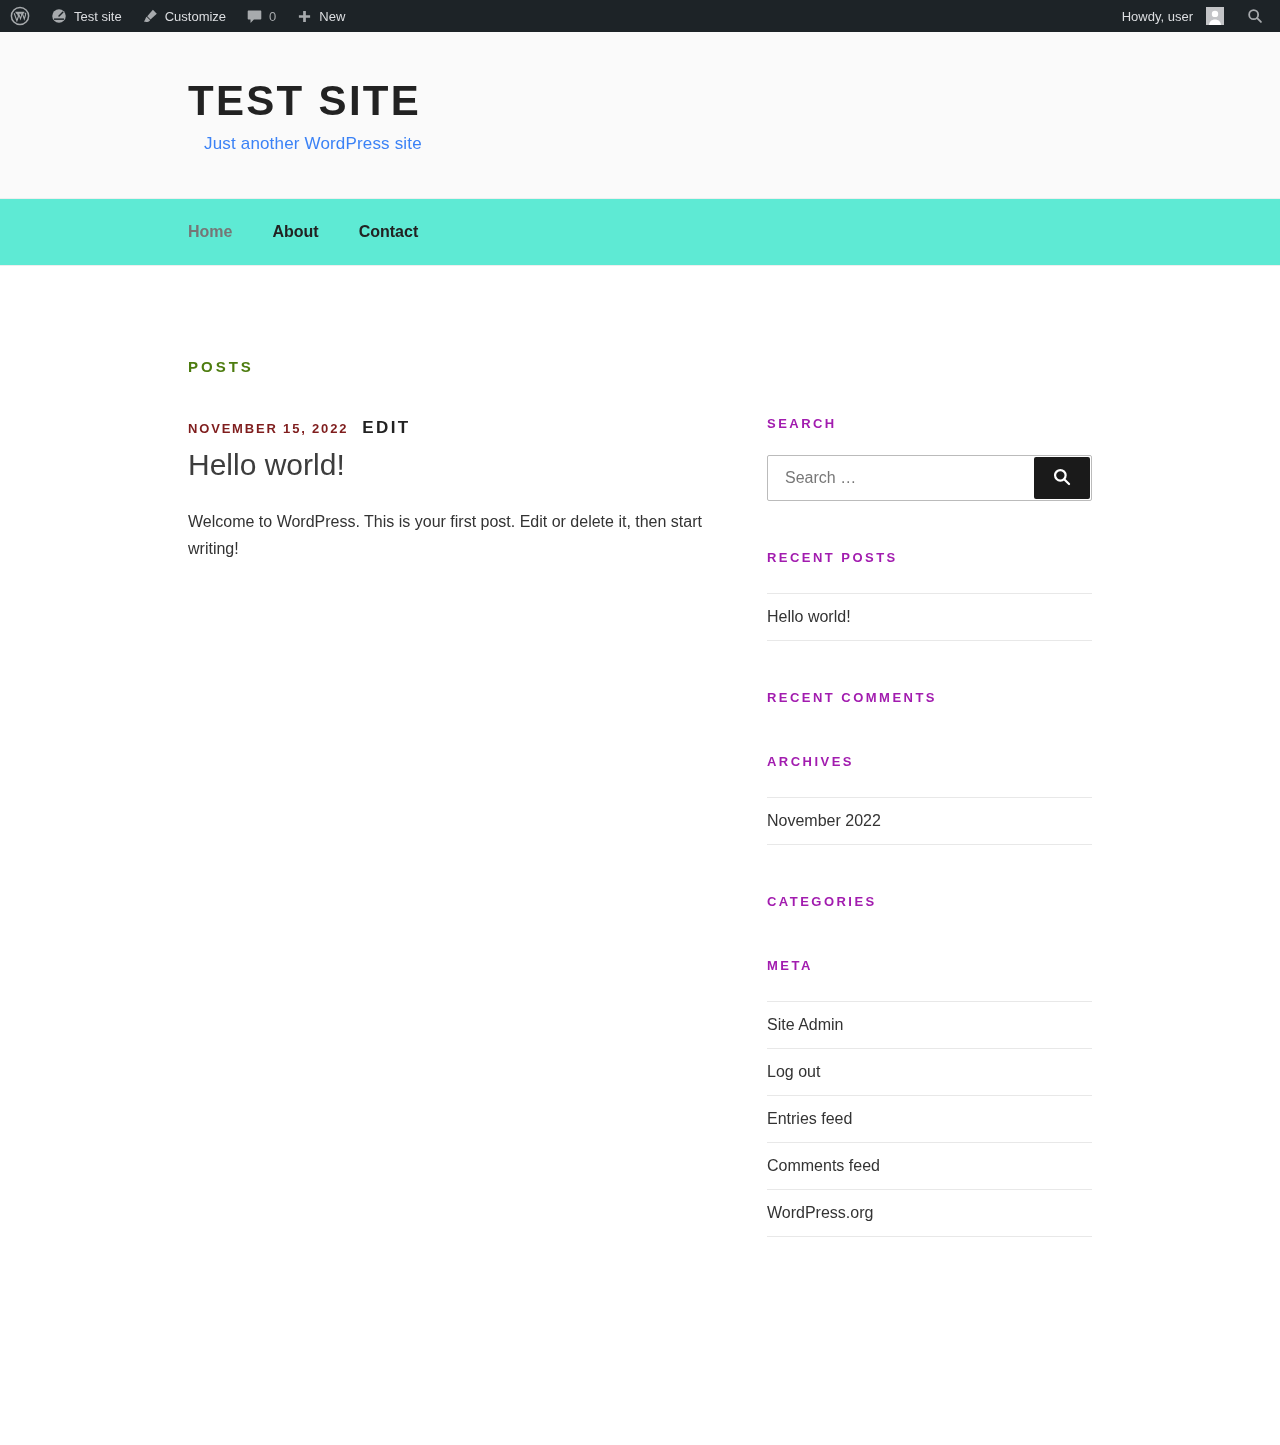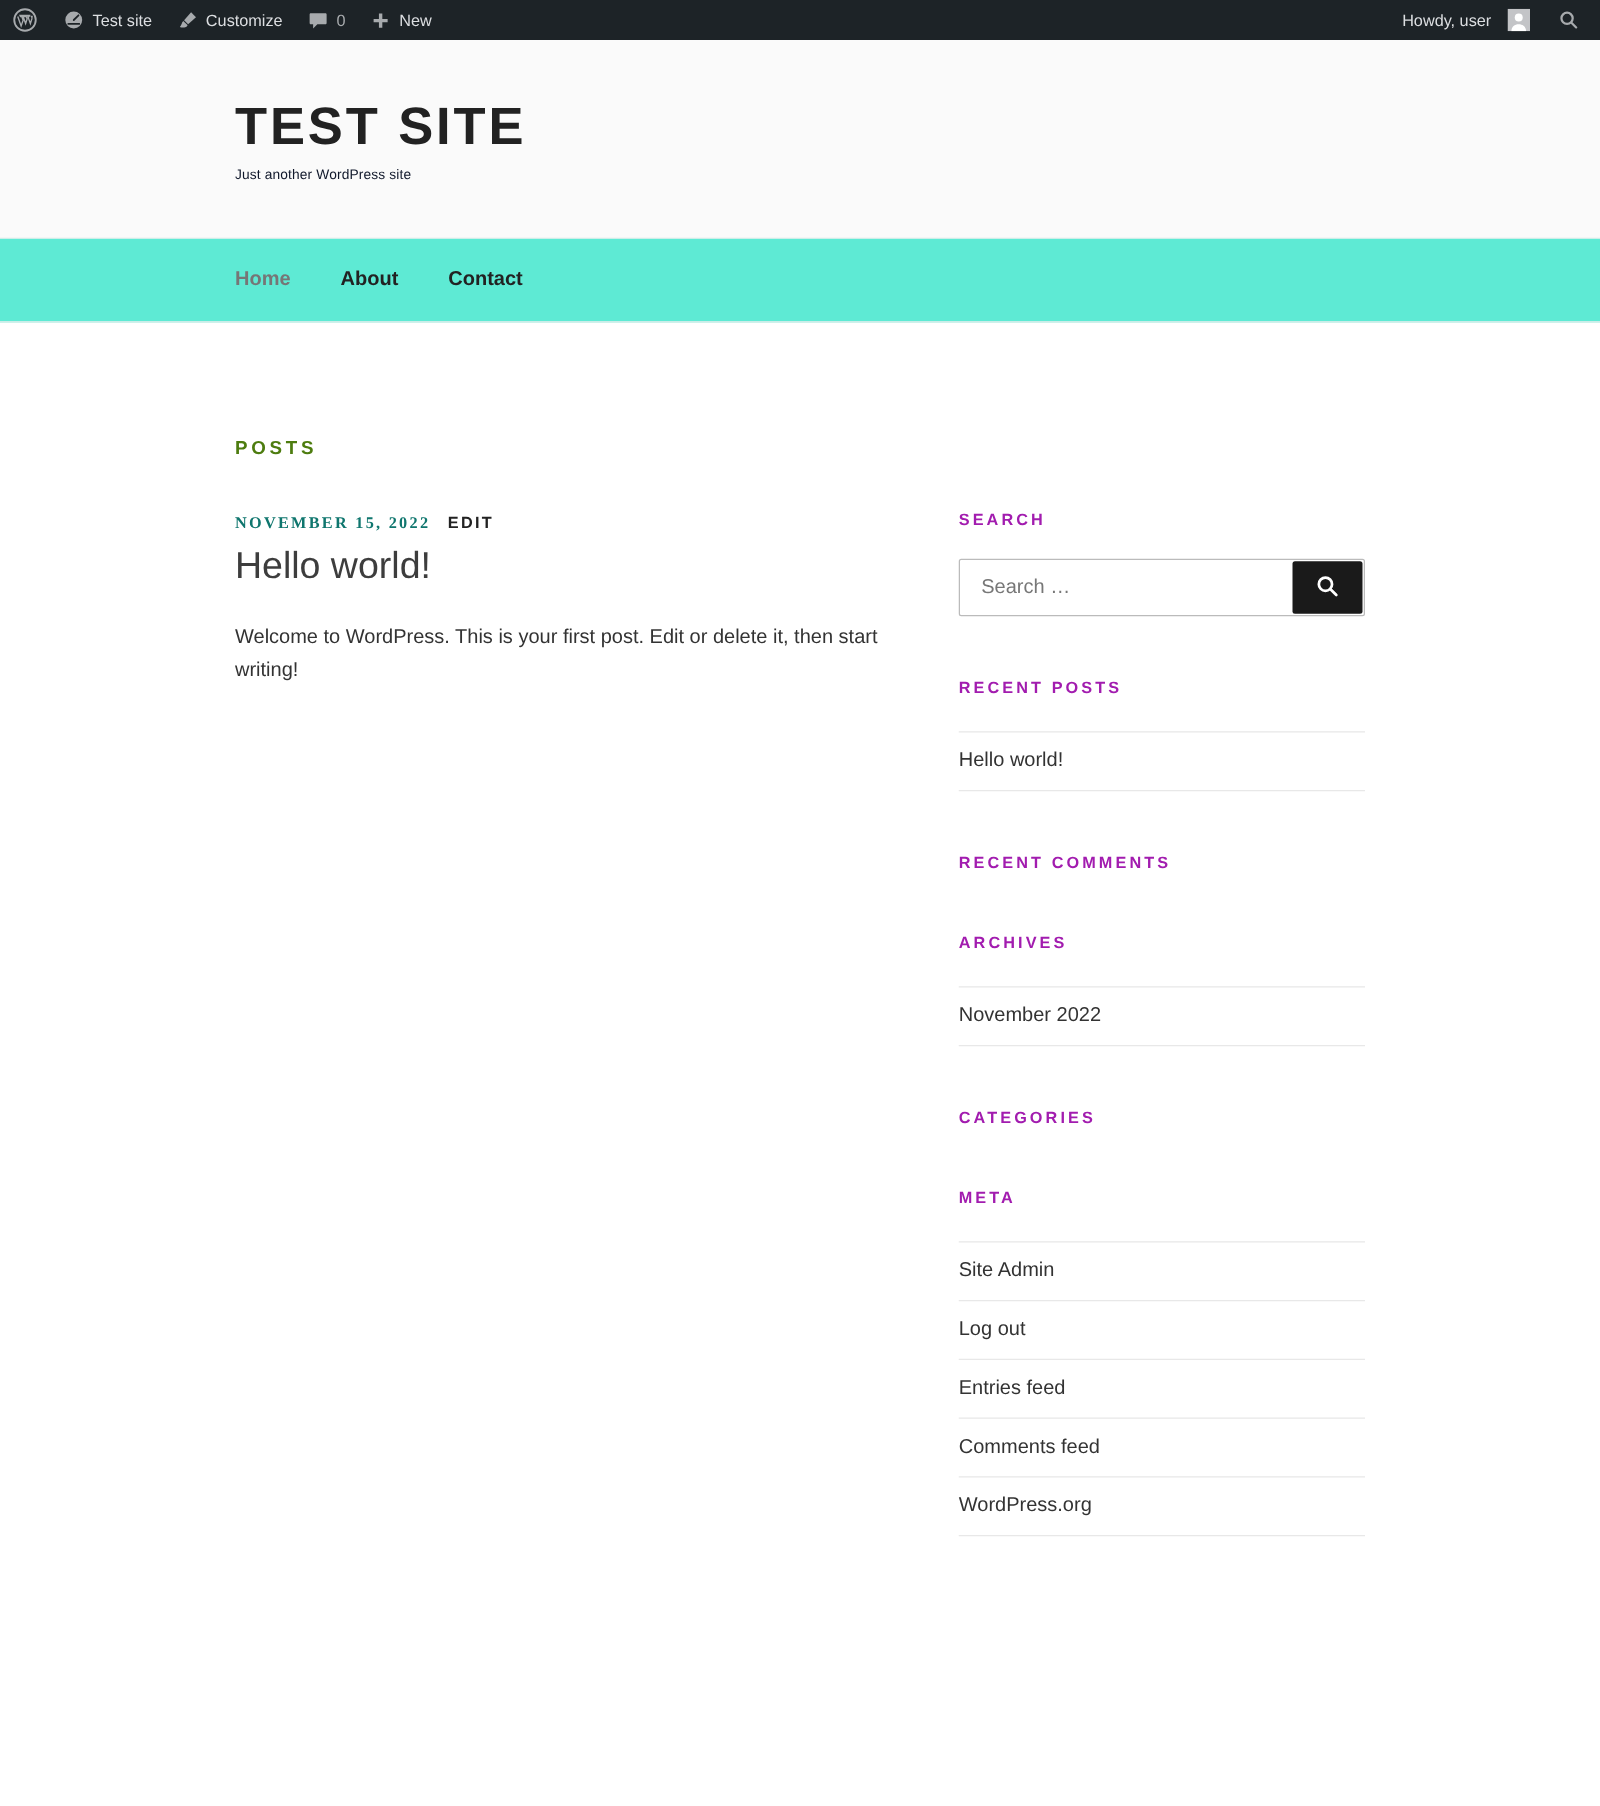--- a/index.html
+++ b/index.html
@@ -43,23 +43,24 @@
     font-size: 42px;
     font-weight: 800;
     letter-spacing: 0.055em;
     text-transform: uppercase;
     color: #222;
     line-height: 1.15;
     cursor: pointer;
   }
   .site-tagline {
     margin-top: 9px;
-    font-size: 11px;
-    color: #0f172a;
+    font-size: 17px;
+    color: #3b82f6;
     letter-spacing: 0.01em;
+    margin-left: 16px;
   }
 
   
   .main-nav {
     background: #5eead4;
     border-bottom: 1px solid #eeeeee;
   }
   .main-nav .container { display: flex; }
   .nav-item {
     display: block;
@@ -89,24 +90,24 @@
     font-size: 15px;
     font-weight: 700;
     letter-spacing: 0.2em;
     text-transform: uppercase;
     color: #4d7c0f;
   }
 
   .post-meta { margin-top: 43px; display: flex; align-items: baseline; gap: 14px; }
   .post-date {
     font-size: 13px; font-weight: 700; letter-spacing: 0.14em;
-    text-transform: uppercase; color: #0f766e; text-decoration: none; cursor: pointer; font-family: Liberation Serif, serif;
+    text-transform: uppercase; color: #7f1d1d; text-decoration: none; cursor: pointer;
   }
   .post-edit {
-    font-size: 13px; font-weight: 700; letter-spacing: 0.14em;
+    font-size: 17px; font-weight: 700; letter-spacing: 0.14em;
     text-transform: uppercase; color: #222; text-decoration: none; cursor: pointer;
   }
   .post-title {
     margin-top: 7px;
     font-size: 30px;
     font-weight: 400;
     color: #3d3d3d;
     line-height: 1.3;
     text-decoration: none;
     display: inline-block;

